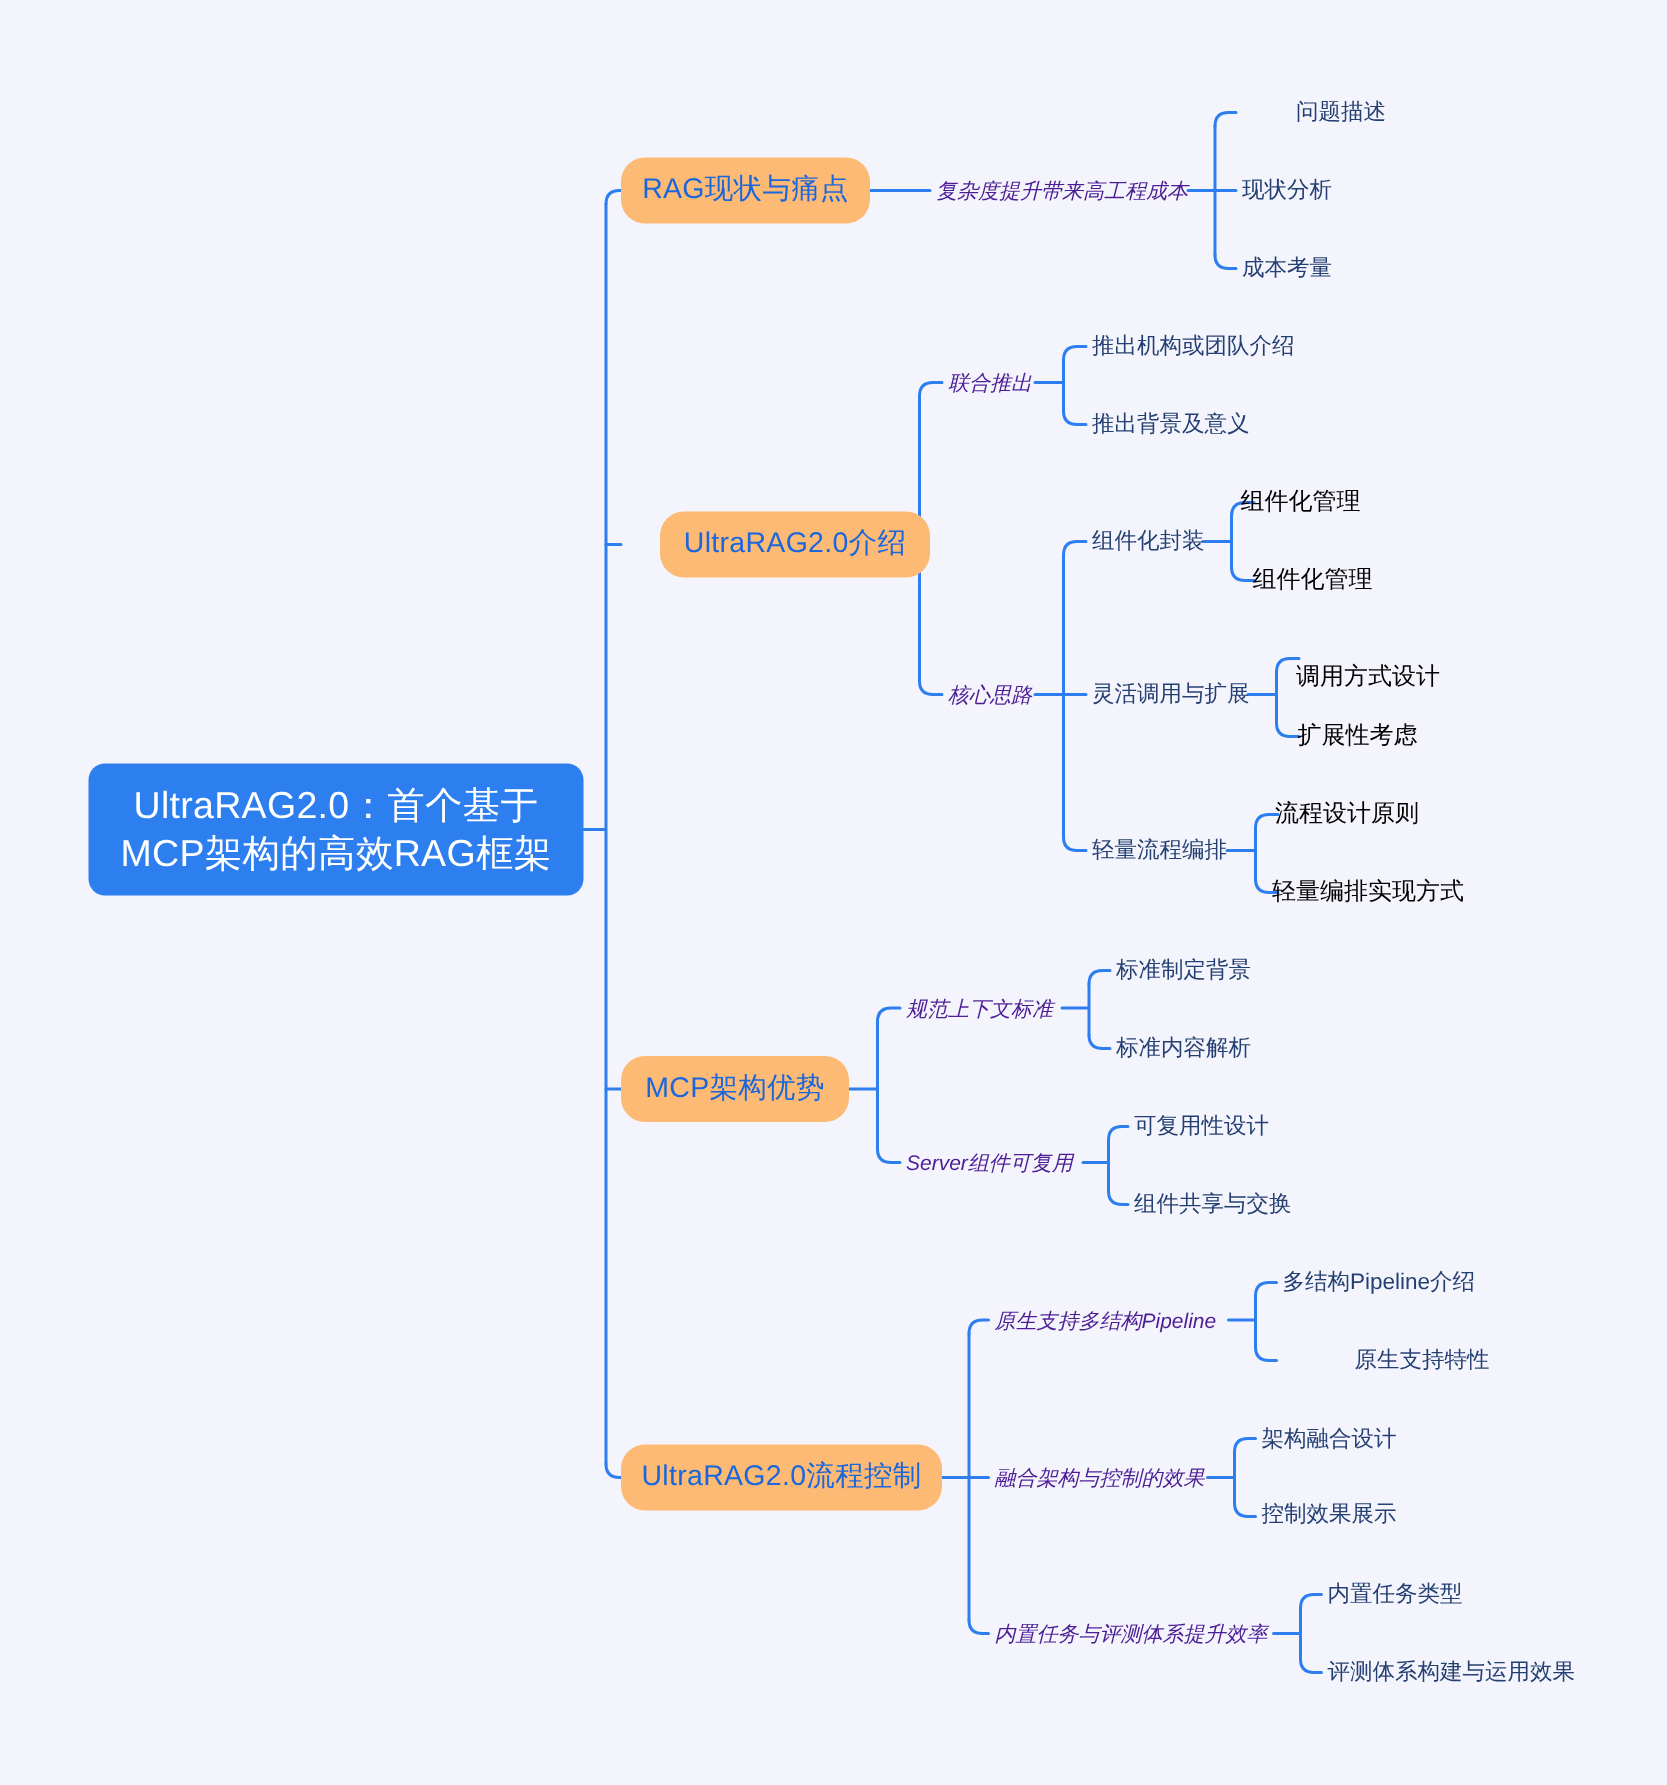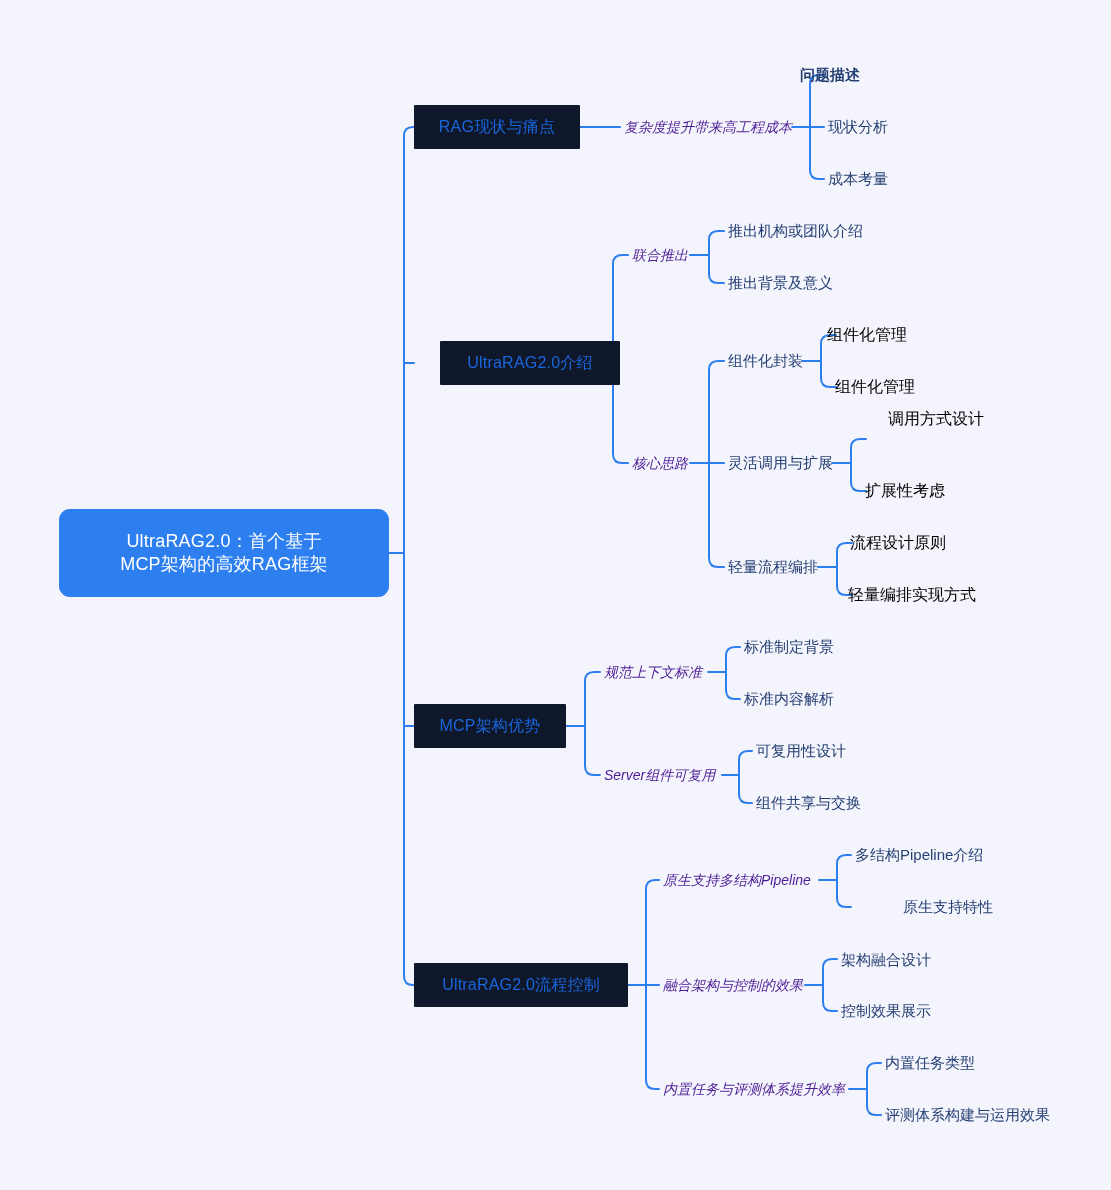--- a/index.html
+++ b/index.html
@@ -32,30 +32,30 @@
     display: flex;
     align-items: center;
     justify-content: center;
     white-space: pre;
     line-height: 1.30;
   }
   .node-root {
     background: #2d7ff0;
     color: #ffffff;
     border-radius: 11px;
-    font-size: 18px;
+    font-size: 25px;
     text-align: center;
     padding: 10px 18px;
     letter-spacing: 0.2px;
   }
   .node-l1 {
-    background: #0f172a;
+    background: #fdba74;
     color: #1a66dd;
-    border-radius: 1px;
-    font-size: 16px;
+    border-radius: 16px;
+    font-size: 19px;
     padding: 0 20px;
     letter-spacing: 0.2px;
   }
   .node-l2 {
     background: transparent;
     color: #4c1d95;
     font-size: 14px;
     padding: 0 4px;
     justify-content: flex-start;
     font-style: italic;
@@ -139,48 +139,48 @@
       <path d="M 849 1089 L 866.5 1089" fill="none" stroke="#2d7ff0" stroke-width="2" stroke-linecap="round" stroke-linejoin="round"></path>
       <path d="M 867 1072 L 867 1106" fill="none" stroke="#2d7ff0" stroke-width="2" stroke-linecap="round" stroke-linejoin="round"></path>
       <path d="M 867 1072 Q 867 1063 876 1063 L 881 1063" fill="none" stroke="#2d7ff0" stroke-width="2" stroke-linecap="round" stroke-linejoin="round"></path>
       <path d="M 867 1106 Q 867 1115 876 1115 L 881 1115" fill="none" stroke="#2d7ff0" stroke-width="2" stroke-linecap="round" stroke-linejoin="round"></path>
     </svg>
   <div id="node-layer">
       <div class="node node-root" style="left: 59px; top: 509px; width: 330px; height: 88px;">UltraRAG2.0：首个基于
 MCP架构的高效RAG框架</div>
       <div class="node node-l1" style="left: 414px; top: 105px; width: 166px; height: 44px;">RAG现状与痛点</div>
       <div class="node node-l2" style="left: 620px; top: 115px; width: 172px; height: 24px;">复杂度提升带来高工程成本</div>
-      <div class="node node-l3" style="left: 796px; top: 63px; width: 62px; height: 24px; font-weight: bold;">问题描述</div>
+      <div class="node node-l3" style="left: 860px; top: 63px; width: 62px; height: 24px;">问题描述</div>
       <div class="node node-l3" style="left: 824px; top: 115px; width: 62px; height: 24px;">现状分析</div>
       <div class="node node-l3" style="left: 824px; top: 167px; width: 62px; height: 24px;">成本考量</div>
       <div class="node node-l1" style="left: 414px; top: 341px; width: 180px; height: 44px; margin-left: 26px;">UltraRAG2.0介绍</div>
       <div class="node node-l2" style="left: 628px; top: 243px; width: 62px; height: 24px;">联合推出</div>
       <div class="node node-l3" style="left: 724px; top: 219px; width: 132px; height: 24px;">推出机构或团队介绍</div>
       <div class="node node-l3" style="left: 724px; top: 271px; width: 105px; height: 24px;">推出背景及意义</div>
       <div class="node node-l2" style="left: 628px; top: 451px; width: 62px; height: 24px;">核心思路</div>
       <div class="node node-l3" style="left: 724px; top: 349px; width: 78px; height: 24px;">组件化封装</div>
       <div class="node node-l4" style="left: 836px; top: 323px; width: 62px; height: 24px;">组件化管理</div>
       <div class="node node-l4" style="left: 836px; top: 375px; width: 78px; height: 24px;">组件化管理</div>
       <div class="node node-l3" style="left: 724px; top: 451px; width: 108px; height: 24px;">灵活调用与扩展</div>
-      <div class="node node-l4" style="left: 866px; top: 407px; width: 92px; height: 24px; margin-left: 24px;">调用方式设计</div>
+      <div class="node node-l4" style="left: 866px; top: 440px; width: 92px; height: 24px;">调用方式设计</div>
       <div class="node node-l4" style="left: 866px; top: 479px; width: 78px; height: 24px;">扩展性考虑</div>
       <div class="node node-l3" style="left: 724px; top: 555px; width: 94px; height: 24px;">轻量流程编排</div>
       <div class="node node-l4" style="left: 852px; top: 531px; width: 92px; height: 24px;">流程设计原则</div>
       <div class="node node-l4" style="left: 852px; top: 583px; width: 120px; height: 24px;">轻量编排实现方式</div>
       <div class="node node-l1" style="left: 414px; top: 704px; width: 152px; height: 44px;">MCP架构优势</div>
       <div class="node node-l2" style="left: 600px; top: 660px; width: 108px; height: 24px;">规范上下文标准</div>
       <div class="node node-l3" style="left: 740px; top: 635px; width: 92px; height: 24px;">标准制定背景</div>
       <div class="node node-l3" style="left: 740px; top: 687px; width: 92px; height: 24px;">标准内容解析</div>
       <div class="node node-l2" style="left: 600px; top: 763px; width: 122px; height: 24px;">Server组件可复用</div>
       <div class="node node-l3" style="left: 752px; top: 739px; width: 92px; height: 24px;">可复用性设计</div>
       <div class="node node-l3" style="left: 752px; top: 791px; width: 108px; height: 24px;">组件共享与交换</div>
       <div class="node node-l1" style="left: 414px; top: 963px; width: 214px; height: 44px;">UltraRAG2.0流程控制</div>
       <div class="node node-l2" style="left: 659px; top: 868px; width: 160px; height: 24px;">原生支持多结构Pipeline</div>
       <div class="node node-l3" style="left: 851px; top: 843px; width: 130px; height: 24px;">多结构Pipeline介绍</div>
       <div class="node node-l3" style="left: 851px; top: 895px; width: 92px; height: 24px; margin-left: 48px;">原生支持特性</div>
       <div class="node node-l2" style="left: 659px; top: 973px; width: 146px; height: 24px;">融合架构与控制的效果</div>
       <div class="node node-l3" style="left: 837px; top: 948px; width: 92px; height: 24px;">架构融合设计</div>
-      <div class="node node-l3" style="left: 837px; top: 999px; width: 92px; height: 24px;">控制效果展示</div>
+      <div class="node node-l3" style="left: 837px; top: 999px; width: 92px; height: 24px; font-family: Liberation Serif, serif;">控制效果展示</div>
       <div class="node node-l2" style="left: 659px; top: 1077px; width: 190px; height: 24px;">内置任务与评测体系提升效率</div>
       <div class="node node-l3" style="left: 881px; top: 1051px; width: 92px; height: 24px;">内置任务类型</div>
       <div class="node node-l3" style="left: 881px; top: 1103px; width: 166px; height: 24px;">评测体系构建与运用效果</div>
     </div>
 </div>
 
 </body></html>

